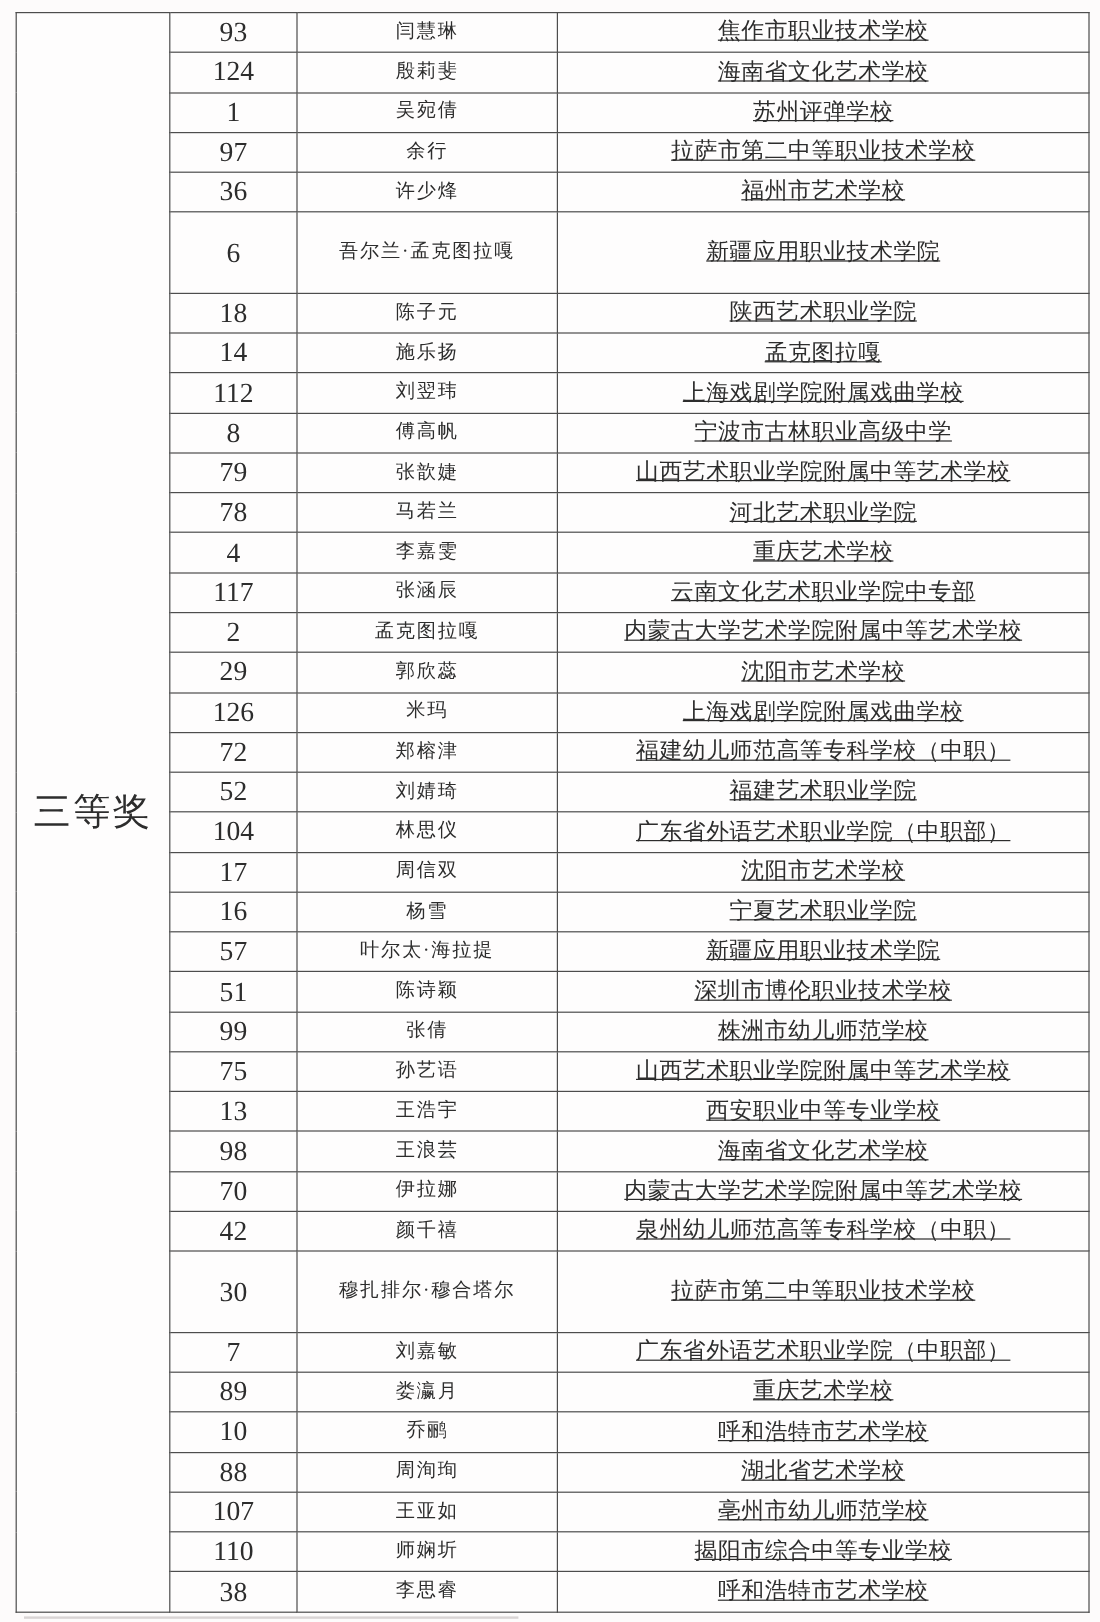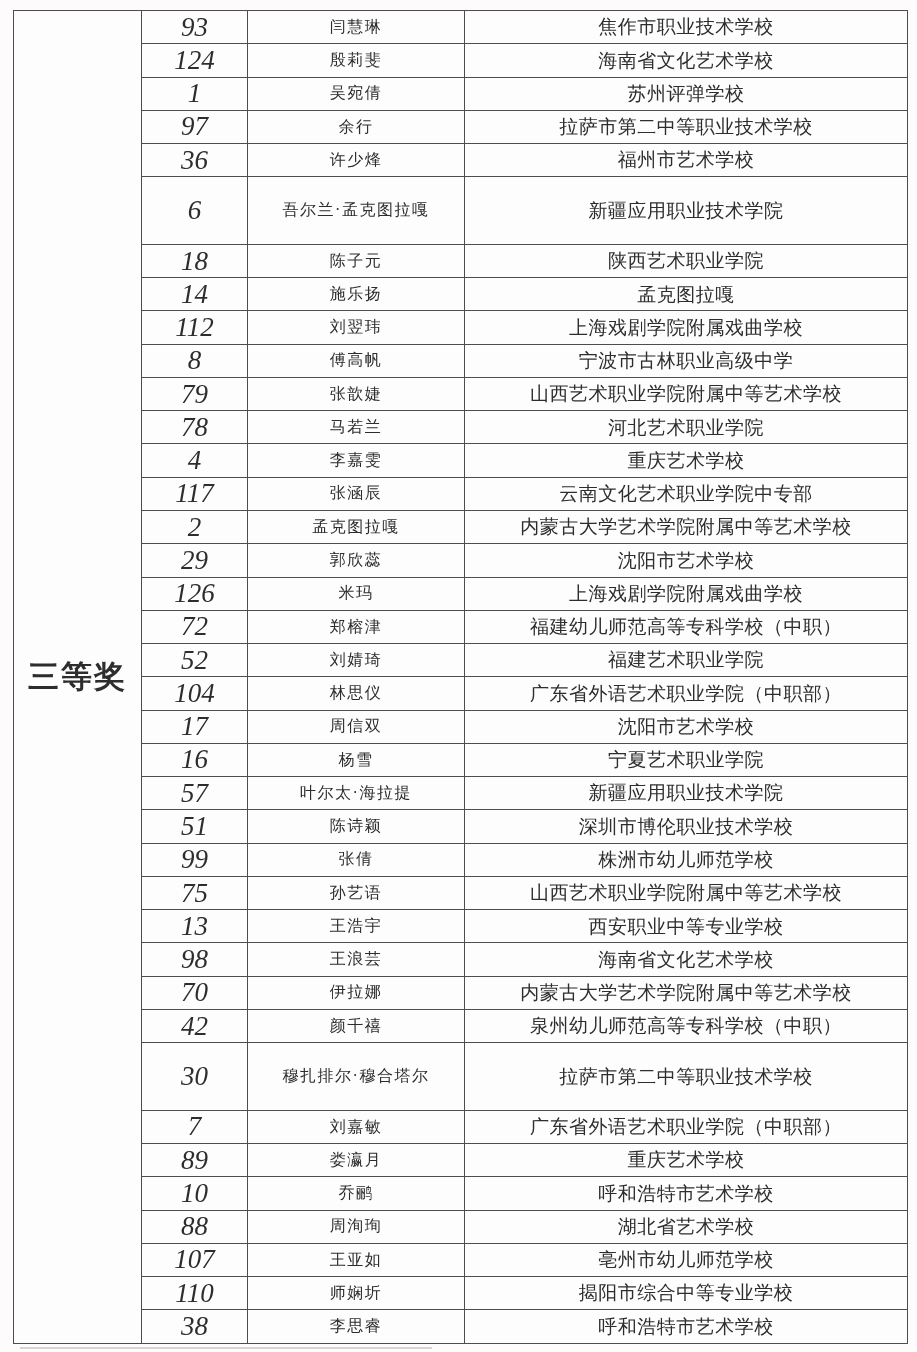--- a/index.html
+++ b/index.html
@@ -27,38 +27,38 @@
     border: 1.6px solid #4d4d4d;
     text-align: center;
     vertical-align: middle;
     color: #2d2d2d;
     font-family: "Liberation Serif", "DejaVu Serif", serif;
     padding: 0 6px;
     overflow: hidden;
   }
   td.prize-cell {
     font-family: "Liberation Sans", "DejaVu Sans", sans-serif;
-    font-weight: bold;
+    font-weight: normal;
     font-size: 31px;
     letter-spacing: 2px;
     color: #171717;
   }
   td.no-cell {
-    font-size: 27px;
-    font-style: italic;
+    font-size: 23px;
   }
   td.name-cell {
     font-size: 16px;
     letter-spacing: 1.5px;
     line-height: 1.55;
   }
   td.school-cell {
     font-size: 19px;
     letter-spacing: 0.5px;
     line-height: 1.45;
+    text-decoration: underline;
   }
   tr.row-regular { height: 33px; }
   tr.row-tall { height: 67px; }
   .stub-line {
     position: absolute;
     left: 20px;
     top: 1347px;
     width: 412px;
     height: 2px;
     background: #d9d4d4;

